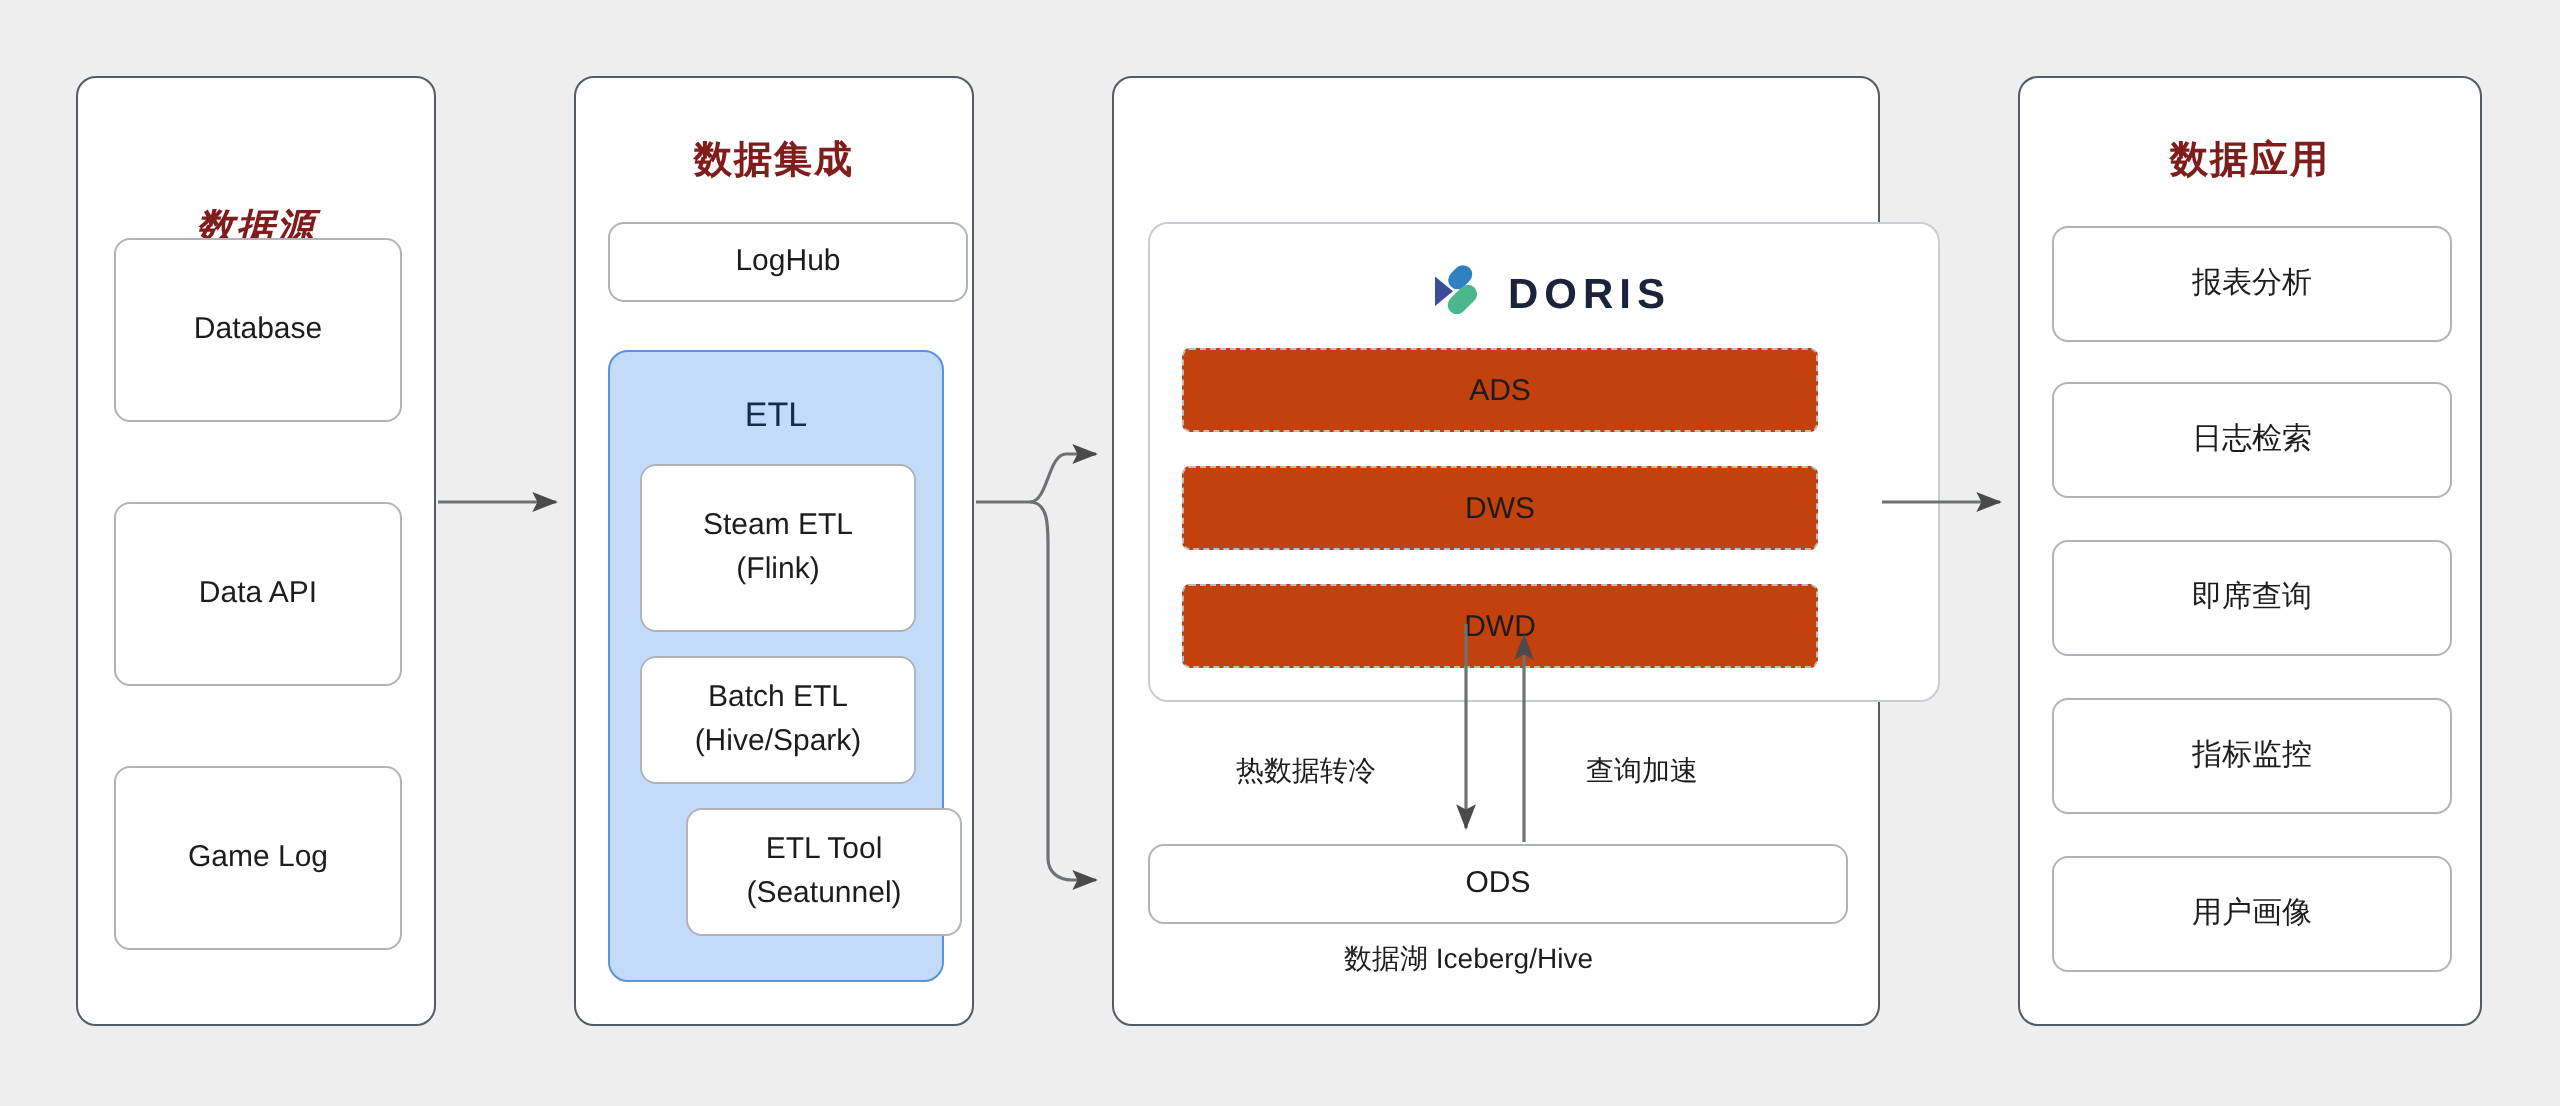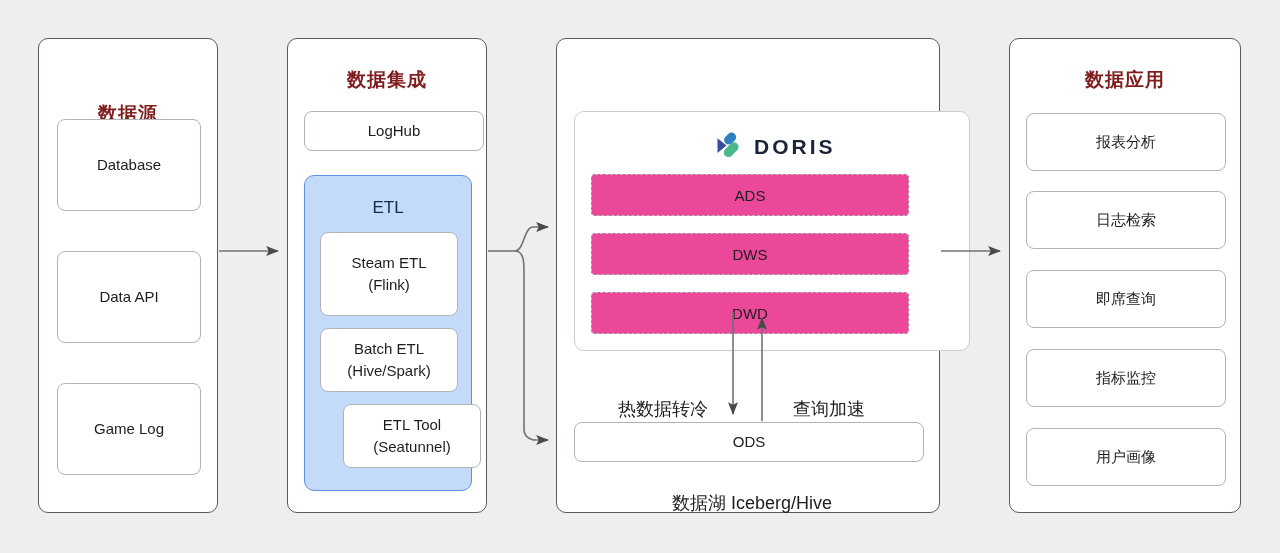--- a/index.html
+++ b/index.html
@@ -44,21 +44,21 @@
     display: flex;
     align-items: center;
     justify-content: center;
     text-align: center;
     font-size: 15px;
     color: #1d1d1f;
     line-height: 1.45;
   }
   .node-dashed {
     position: absolute;
-    background: #ec4899;
+    background: #c2410c;
     border: 1px dashed #b9bcc0;
     border-radius: 4px;
     box-sizing: border-box;
     display: flex;
     align-items: center;
     justify-content: center;
     font-size: 15px;
     color: #1d1d1f;
   }
   .etl-group {
@@ -72,24 +72,23 @@
     position: absolute;
     left: 0;
     right: 0;
     text-align: center;
     font-size: 17px;
     color: #152b4a;
     font-weight: normal;
   }
   .plain-label {
     position: absolute;
-    font-size: 18px;
+    font-size: 14px;
     color: #1d1d1f;
     white-space: nowrap;
-    margin-top: 20px;
   }
   .inner-box {
     position: absolute;
     background: #ffffff;
     border: 1px solid #c9ccd1;
     border-radius: 10px;
     box-sizing: border-box;
   }
   .doris-logo {
     position: absolute;
@@ -112,21 +111,21 @@
     pointer-events: none;
     overflow: visible;
   }
 </style>
 </head>
 <body>
 
 <div id="canvas">
 
   <div class="card" style="left:38px; top:38px; width:180px; height:475px;">
-    <div class="card-title" style="top:62px;">数据源</div>
+    <div class="card-title" style="top:62px;font-style:italic;">数据源</div>
     <div class="node" style="left:18px; top:80px; width:144px; height:92px;">Database</div>
     <div class="node" style="left:18px; top:212px; width:144px; height:92px;">Data API</div>
     <div class="node" style="left:18px; top:344px; width:144px; height:92px;">Game Log</div>
   </div>
 
   <div class="card" style="left:287px; top:38px; width:200px; height:475px;">
     <div class="card-title" style="top:28px;">数据集成</div>
     <div class="node" style="left:16px; top:72px; width:180px; height:40px;">LogHub</div>
 
     <div class="etl-group" style="left:16px; top:136px; width:168px; height:316px;">

